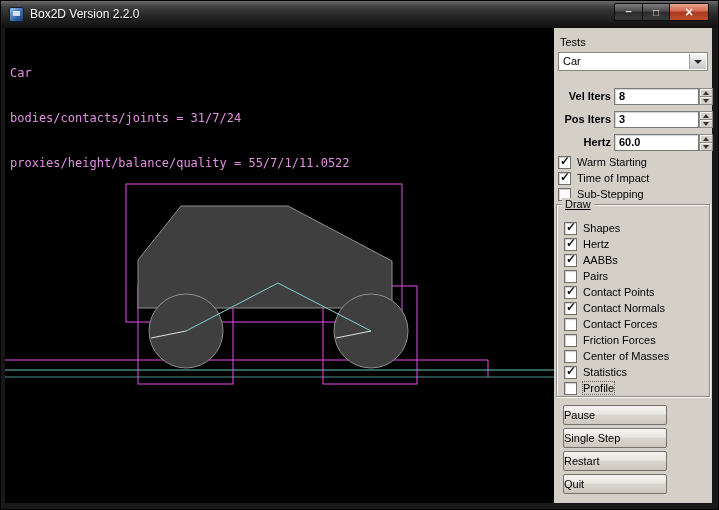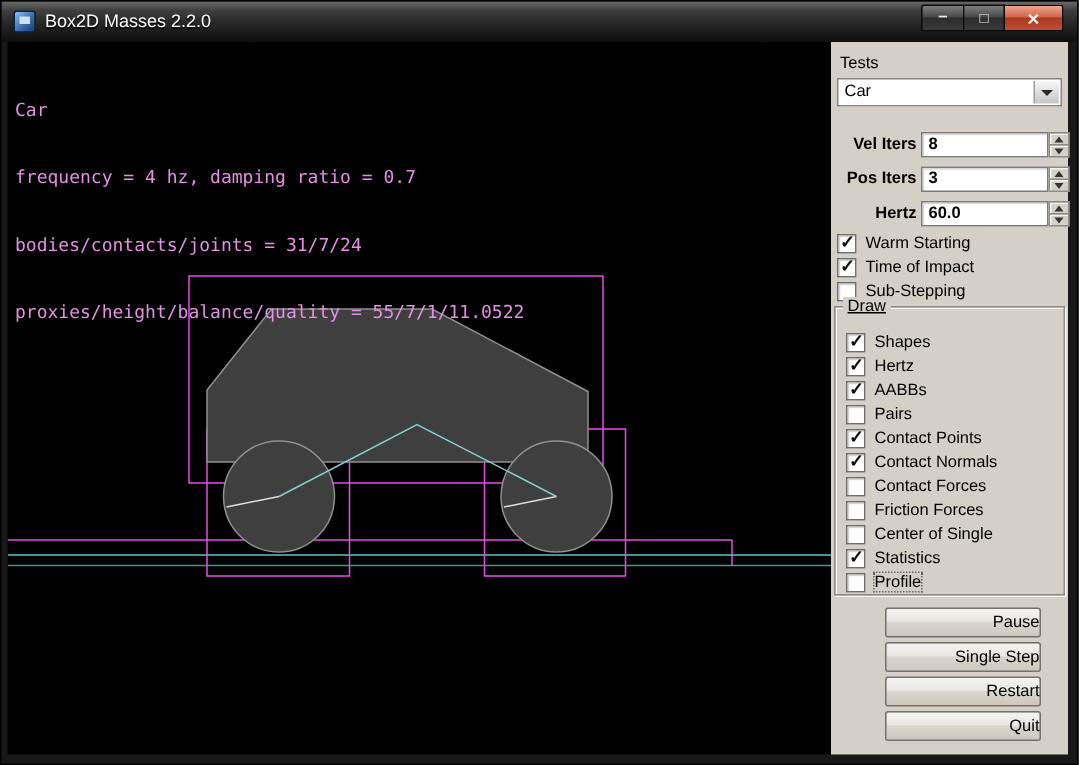--- a/index.html
+++ b/index.html
@@ -47,32 +47,32 @@
   .tri-down-s{width:0;height:0;border-left:3px solid transparent;border-right:3px solid transparent;border-top:4px solid #333;}
   .cb-row{position:absolute;height:14px;display:flex;align-items:center;white-space:nowrap;}
   .cb-box{width:13px;height:13px;background:#fff;border:1px solid #6e6e6e;position:relative;margin-right:6px;
     box-shadow:inset 1px 1px 1px rgba(0,0,0,.2);flex:none;}
   .check{position:absolute;left:1px;top:-3px;font-size:12px;font-weight:bold;color:#111;display:none;}
   .cb-row.checked .check{display:block;}
   .focus-label{outline:1px dotted #666;}
   .groupbox{position:absolute;left:2px;top:176px;width:154px;height:193px;border:1px solid #8e8c85;
     box-shadow:inset 1px 1px 0 #fbfaf8, 1px 1px 0 #fbfaf8;}
   .group-label{position:absolute;left:8px;top:170px;background:var(--panel-bg);padding:0 3px;text-decoration:underline;}
-  .btn{position:absolute;left:36px;width:104px;height:20px;border:1px solid #757069;border-radius:2px;
+  .btn{position:absolute;left:9px;width:104px;height:20px;border:1px solid #757069;border-radius:2px;
     background:linear-gradient(#f5f4f2,#e9e7e2 45%,#dad6ce 50%,#cdc8bf);
-    display:flex;align-items:center;justify-content:flex-end;cursor:default;}
+    display:flex;align-items:center;justify-content:flex-start;cursor:default;}
 </style>
 </head>
 <body>
 
 <div class="window">
 
   <div class="titlebar">
     <span class="app-icon"></span>
-    <span class="title">Box2D Masses 2.2.0</span>
+    <span class="title">Box2D Version 2.2.0</span>
     <div class="winbtns">
       <span class="winbtn min">
           <span>–</span>
         </span>
       <span class="winbtn max">
           <span>□</span>
         </span>
       <span class="winbtn close">
           <span>×</span>
         </span>
@@ -97,21 +97,20 @@
 
         <circle cx="181" cy="303" r="37" style="fill:var(--shape-fill);stroke:var(--shape-stroke)" stroke-width="1"></circle>
         <circle cx="366" cy="303" r="37" style="fill:var(--shape-fill);stroke:var(--shape-stroke)" stroke-width="1"></circle>
         <line x1="181" y1="303" x2="146" y2="310" style="stroke:var(--spoke)" stroke-width="1"></line>
         <line x1="366" y1="303" x2="331" y2="310" style="stroke:var(--spoke)" stroke-width="1"></line>
 
         <polyline points="181,303 273,255 366,303" fill="none" style="stroke:var(--joint)" stroke-width="1"></polyline>
       </svg>
       <div class="hud">
         <div>Car</div>
-        <div>frequency = 4 hz, damping ratio = 0.7</div>
         <div>bodies/contacts/joints = 31/7/24</div>
         <div>proxies/height/balance/quality = 55/7/1/11.0522</div>
       </div>
     </div>
 
     <div class="panel">
 
       <div class="tests-label">Tests</div>
 
       <div class="combo">
@@ -217,21 +216,21 @@
       <div class="cb-row" style="left:10px;top:289px">
         <span class="cb-box"></span>
         <span class="cb-label">Contact Forces</span>
       </div>
       <div class="cb-row" style="left:10px;top:305px">
         <span class="cb-box"></span>
         <span class="cb-label">Friction Forces</span>
       </div>
       <div class="cb-row" style="left:10px;top:321px">
         <span class="cb-box"></span>
-        <span class="cb-label">Center of Single</span>
+        <span class="cb-label">Center of Masses</span>
       </div>
       <div class="cb-row checked" style="left:10px;top:337px">
         <span class="cb-box">
             <span class="check">✓</span>
           </span>
         <span class="cb-label">Statistics</span>
       </div>
       <div class="cb-row" style="left:10px;top:353px">
         <span class="cb-box"></span>
         <span class="cb-label focus-label">Profile</span>

